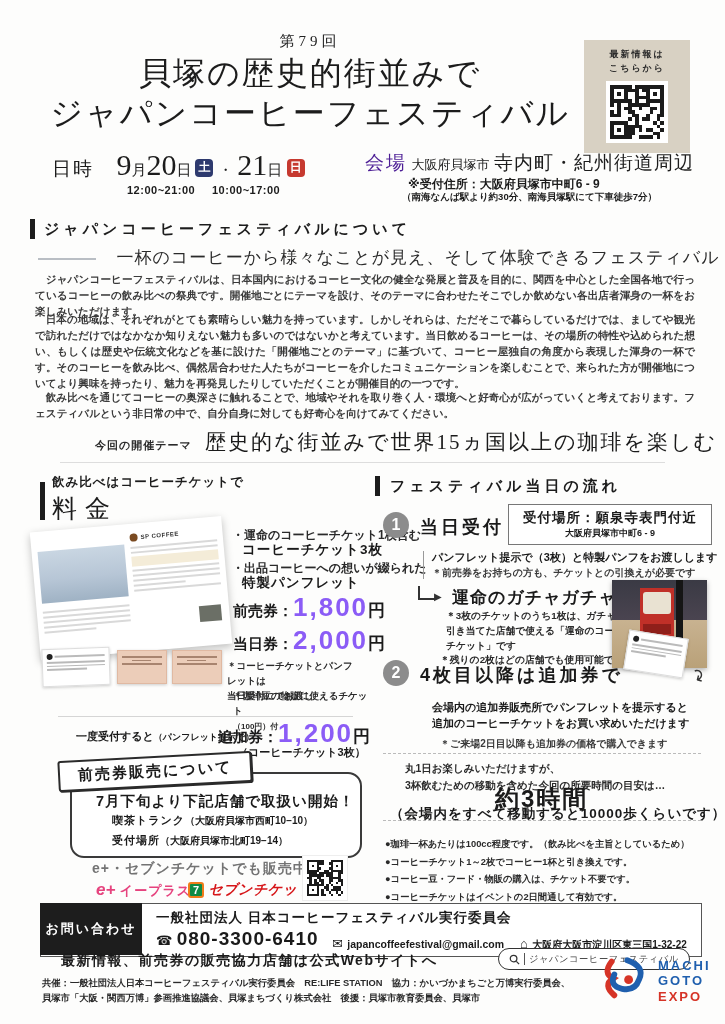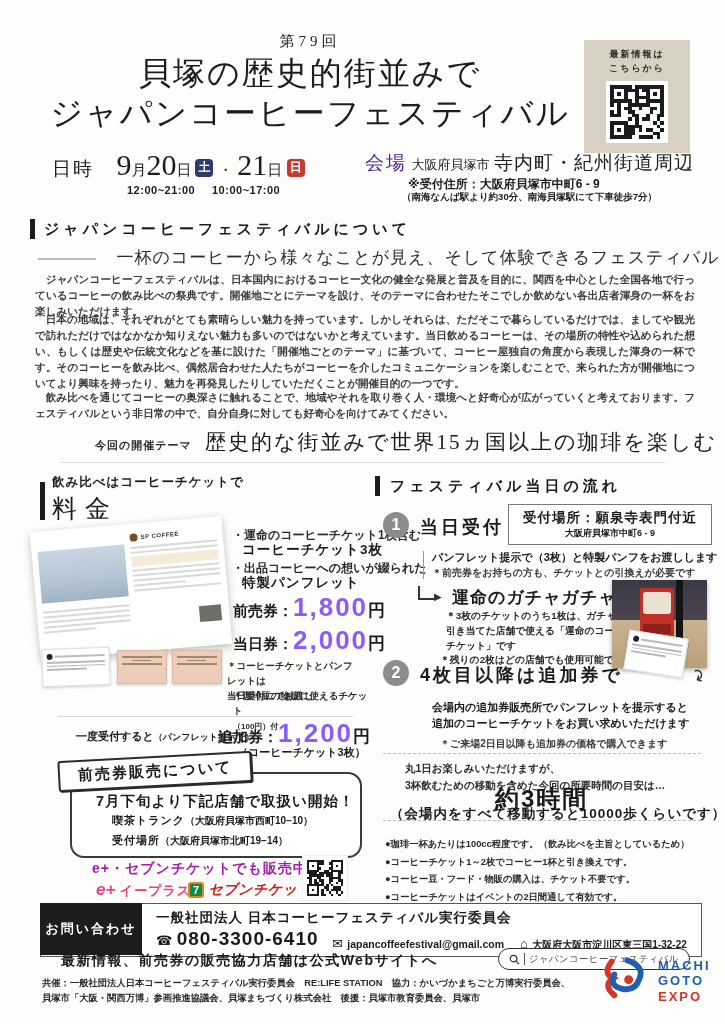--- a/index.html
+++ b/index.html
@@ -53,21 +53,21 @@
   .once{font-size:11px;font-weight:bold;color:#1a1a1a;}
   .once-s{font-size:9px;font-weight:bold;color:#1a1a1a;}
   .addnote{font-size:11px;font-weight:bold;color:#1a1a1a;}
   .ribbon{background:#fff;border:2px solid #2b2b2b;border-radius:3px;padding:4px 18px;
           font-size:15px;font-weight:bold;letter-spacing:2px;color:#1a1a1a;transform:rotate(-3deg);
           box-shadow:1px 1px 0 #2b2b2b;}
   .presale-box{border:2px solid #3a3a3a;border-radius:14px;background:#fff;}
   .ps1{font-size:14.5px;font-weight:bold;color:#1a1a1a;letter-spacing:1px;}
   .shop{font-size:11px;font-weight:bold;color:#1a1a1a;letter-spacing:1px;}
   .shop-addr{font-size:10px;font-weight:bold;color:#1a1a1a;}
-  .eplus-line{font-size:14px;font-weight:bold;color:#a21caf;letter-spacing:1px;}
+  .eplus-line{font-size:14px;font-weight:bold;color:#737373;letter-spacing:1px;}
   .eplus-mark{font-size:17px;font-weight:bold;font-style:italic;color:#e6437e;}
   .eplus-name{font-size:13px;font-weight:bold;color:#e6437e;letter-spacing:1px;}
   .seven-tile{display:inline-flex;align-items:center;justify-content:center;width:16px;height:16px;border-radius:3px;
               background:#0f8a44;color:#fff;font-size:11px;font-weight:bold;border:2px solid #f07d1a;box-sizing:border-box;}
   .seven-name{font-size:14px;font-weight:bold;color:#d61518;font-style:italic;letter-spacing:.5px;}
 
   
   .step-circle{display:flex;align-items:center;justify-content:center;width:26px;height:26px;border-radius:50%;
                background:#8c8c8c;color:#fff;font-size:16px;font-weight:bold;}
   .step-title{font-size:18px;font-weight:bold;letter-spacing:3px;color:#1a1a1a;}

